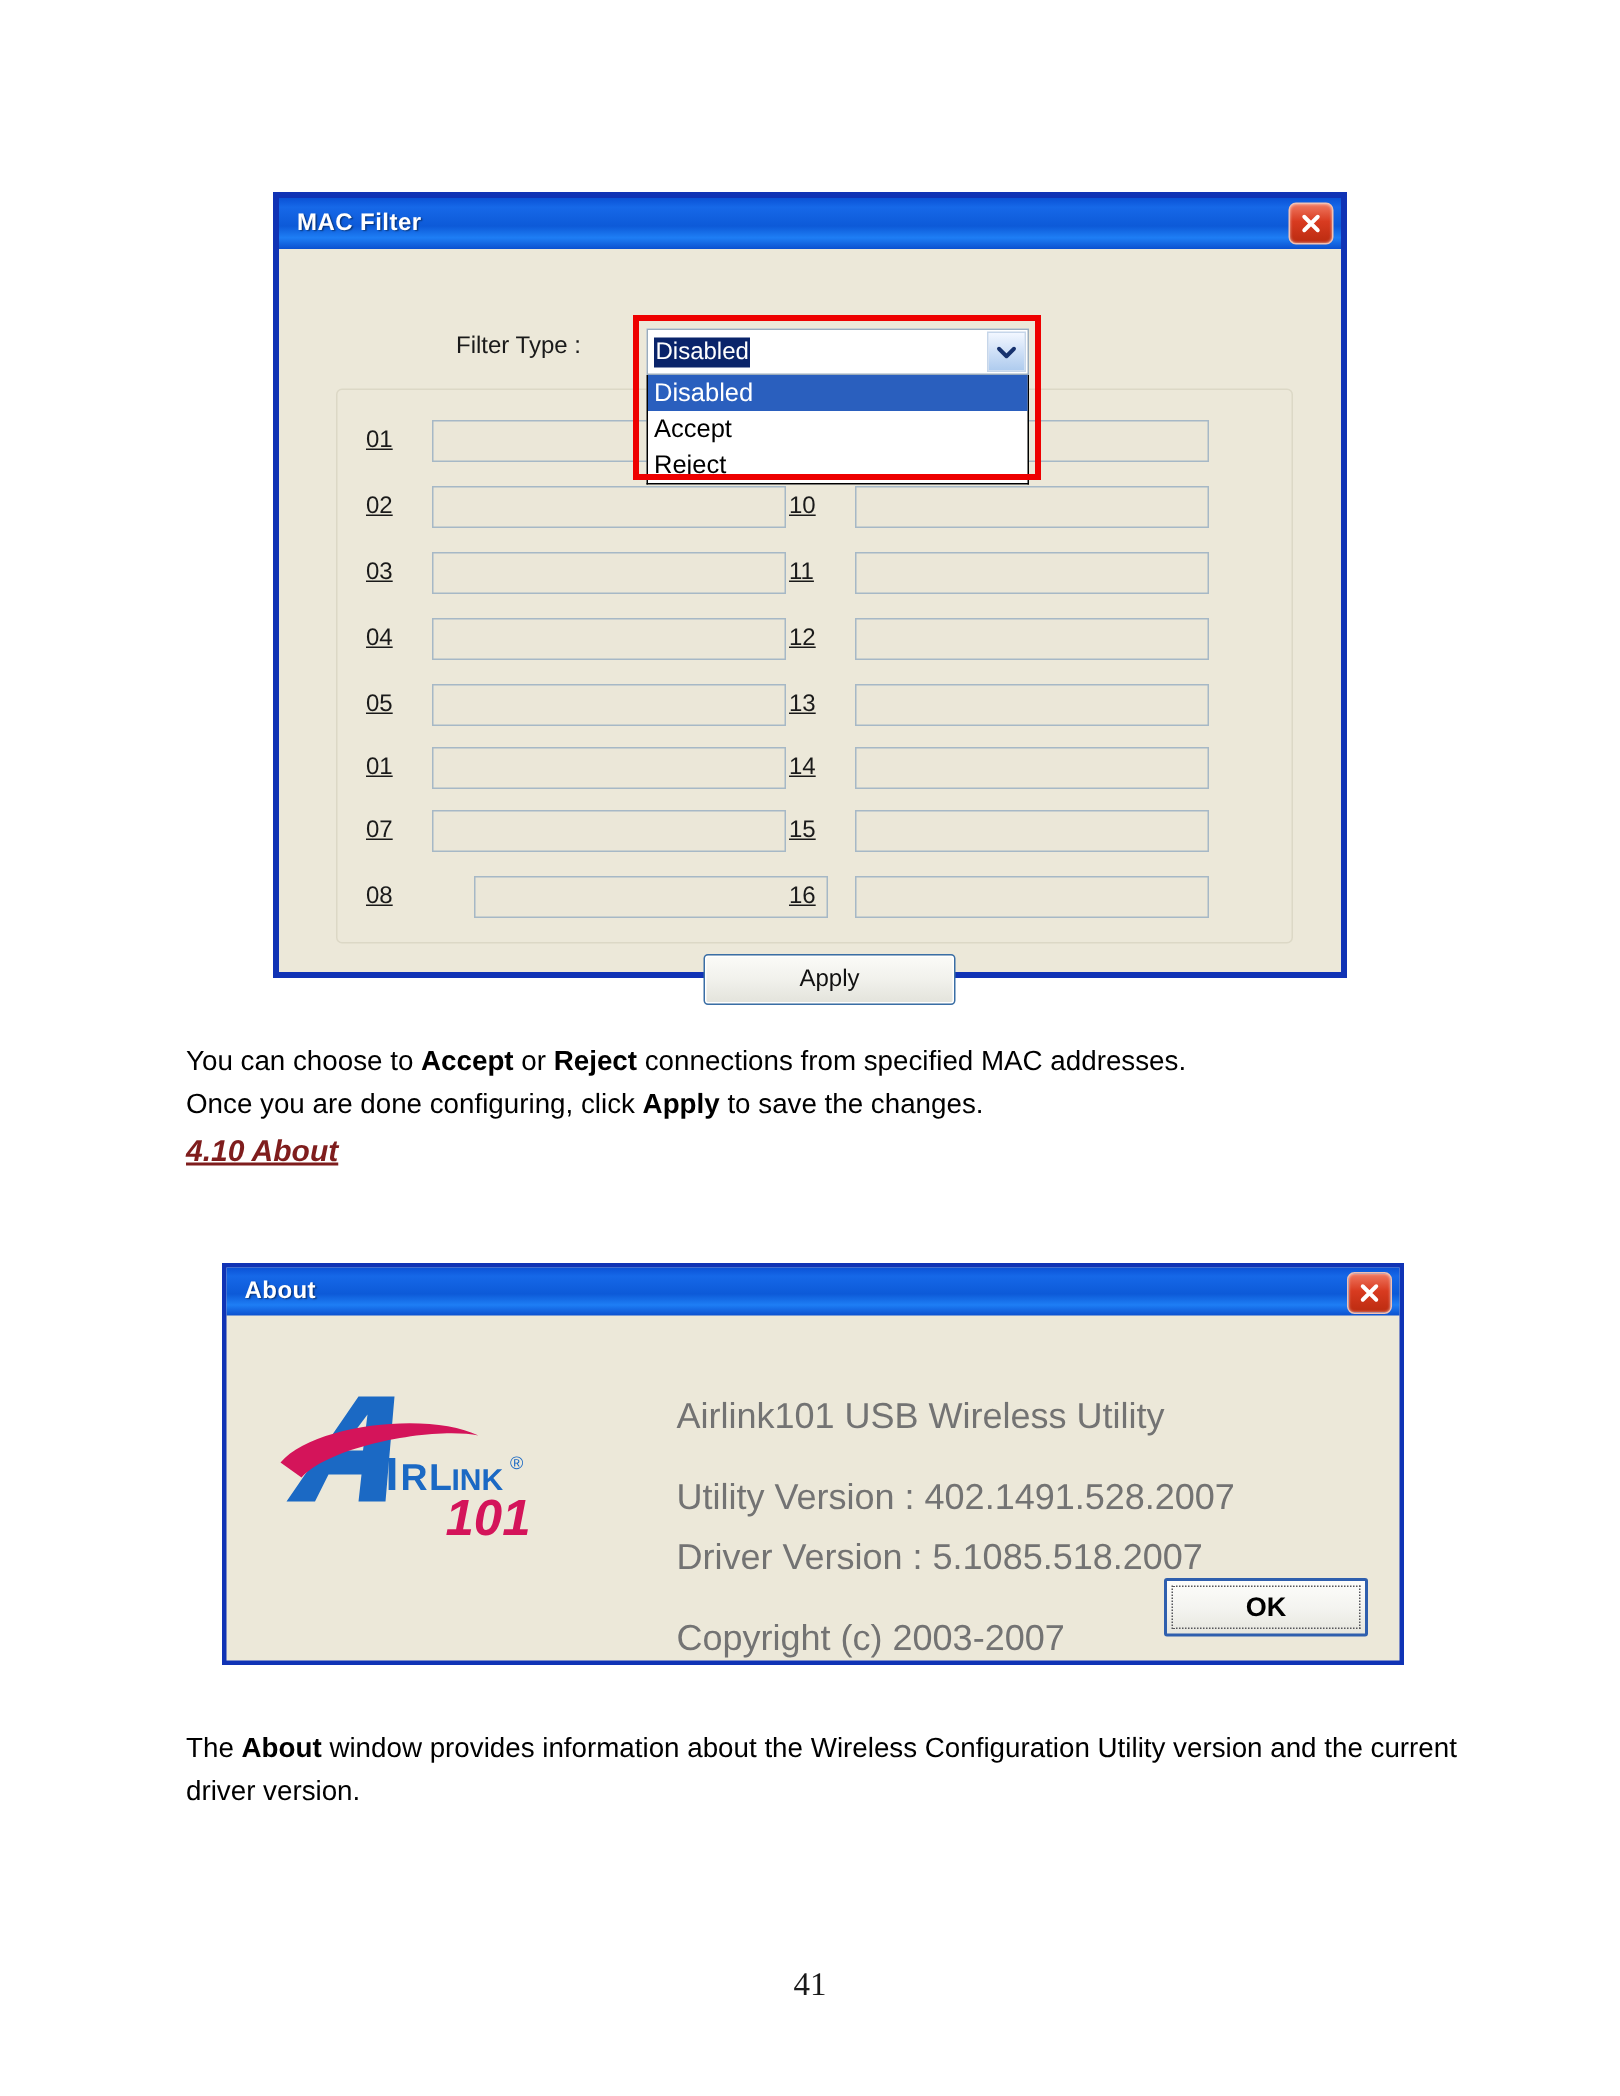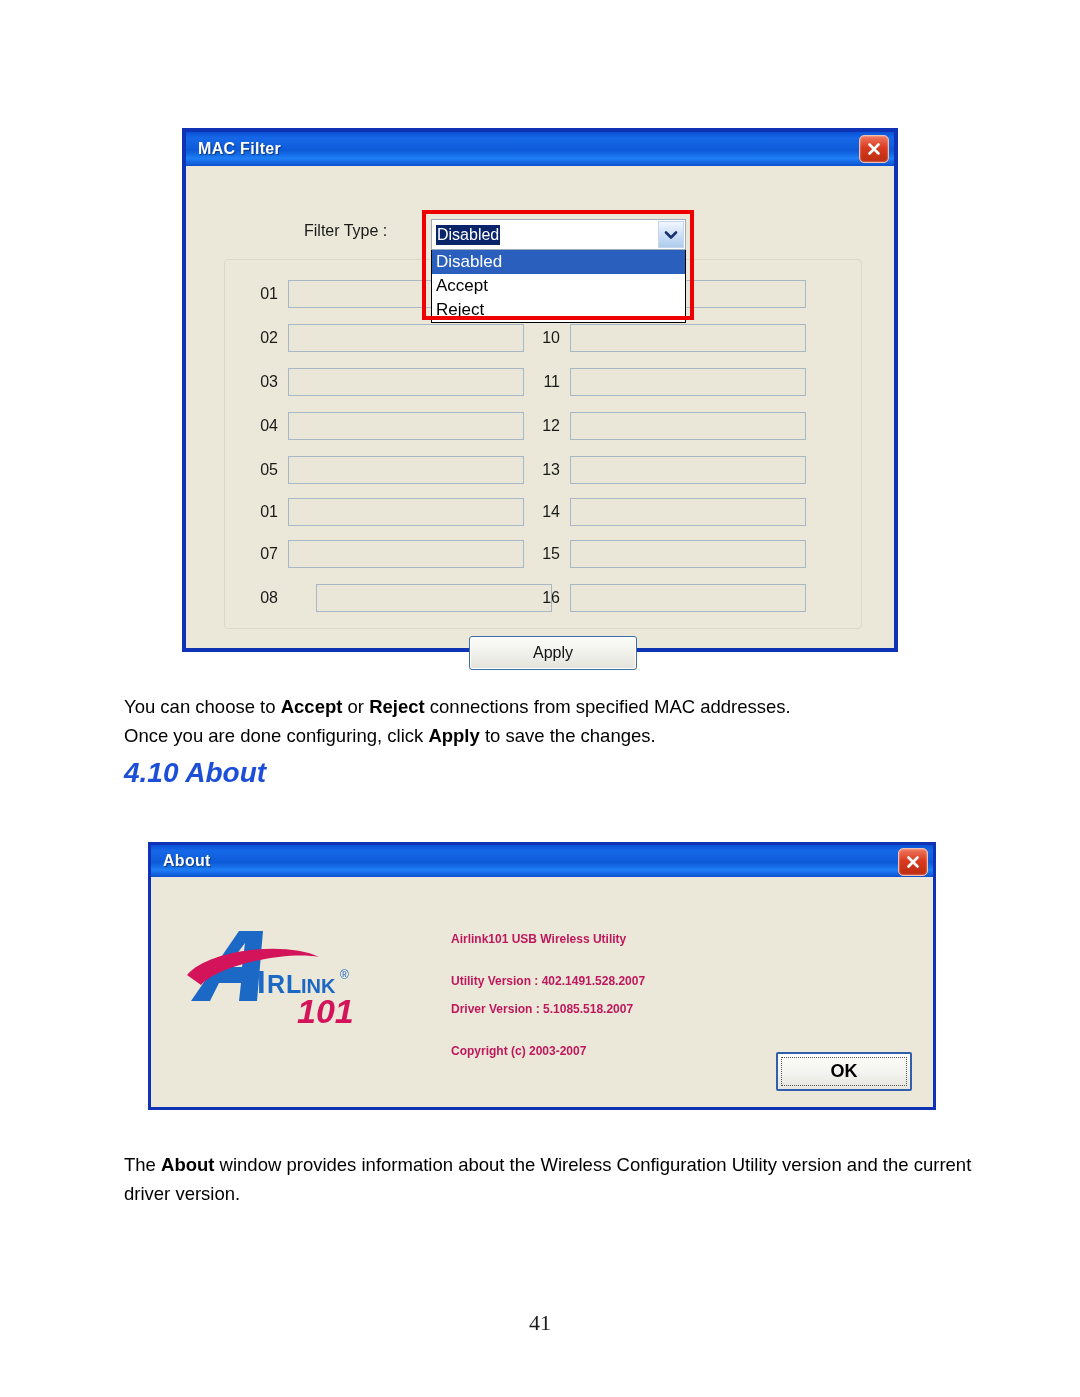--- a/index.html
+++ b/index.html
@@ -150,24 +150,25 @@
     box-sizing: border-box;
   }
 
   .mac-row {
     position: absolute;
     display: flex;
     align-items: center;
   }
   .mac-num {
     width: 34px;
-    text-align: right;
+    text-align: left;
     font-size: 16px;
     color: #1a1a1a;
     margin-right: 10px;
+    text-decoration: underline;
   }
   .mac-input {
     width: 236px;
     height: 28px;
     background: #ebe7d8;
     border: 1px solid #a6b8c6;
     box-sizing: border-box;
   }
 
   .apply-btn {
@@ -194,24 +195,25 @@
     font-size: 18.5px;
     line-height: 29px;
     color: #000;
     width: 860px;
     margin-top: 14px;
   }
   .para b { font-weight: bold; }
 
   .section-heading {
     position: absolute;
-    font-size: 28px;
+    font-size: 20px;
     font-weight: bold;
     font-style: italic;
-    color: #1d4ed8;
+    color: #7f1d1d;
+    text-decoration: underline;
   }
 
   
   .about-window {
     position: absolute;
     left: 148px;
     top: 842px;
     width: 788px;
     height: 268px;
     background: #ece8d9;
@@ -232,23 +234,23 @@
     left: 28px;
     top: 46px;
     width: 210px;
     height: 110px;
   }
 
   .about-text {
     position: absolute;
     left: 300px;
     top: 56px;
-    font-size: 12px;
-    font-weight: bold;
-    color: #be185d;
+    font-size: 24px;
+    font-weight: normal;
+    color: #737373;
     line-height: 1;
   }
   .about-line { margin-bottom: 16px; white-space: nowrap; }
   .about-gap { height: 14px; }
 
   .ok-btn {
     position: absolute;
     left: 625px;
     top: 175px;
     width: 132px;

